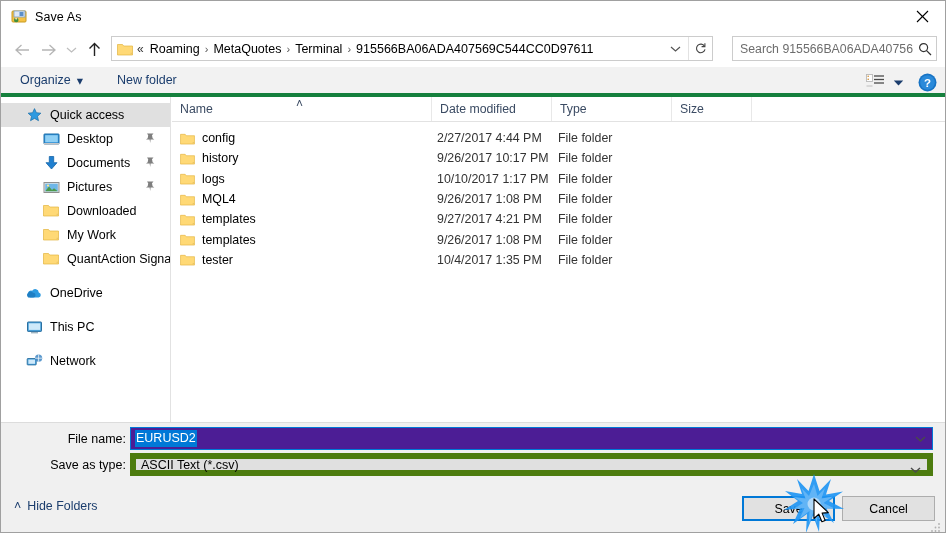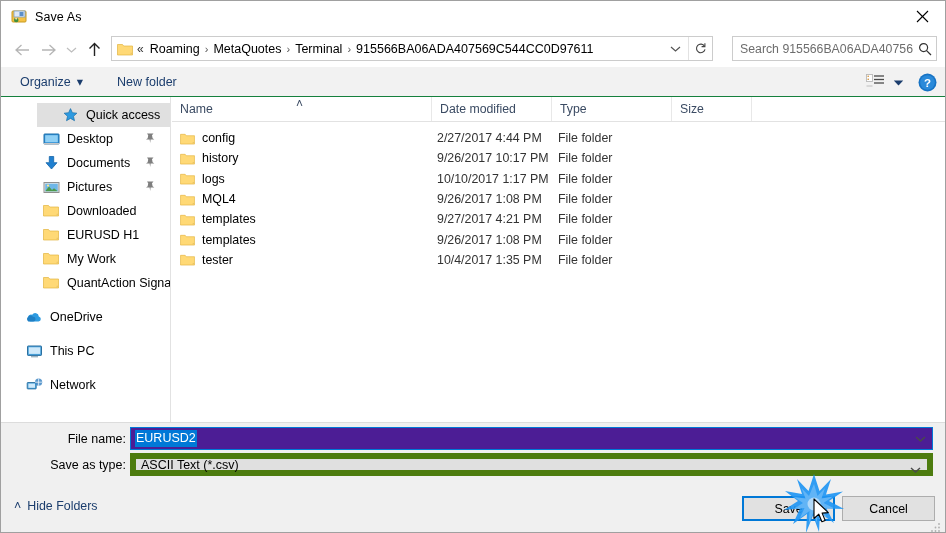--- a/index.html
+++ b/index.html
@@ -80,21 +80,21 @@
   }
   #search-text {
     font-size: 12.3px; color: #6d6d6d; margin-left: 7px; white-space: nowrap;
     flex: 1; overflow: hidden;
   }
   #search-icon { width: 22px; display:flex; align-items:center; justify-content:center; flex:none;}
 
   
   #toolbar {
     position: absolute; left: 0; top: 66px; width: 944px; height: 30px;
-    background: #f2f2f2; border-bottom: 1px solid #15803d;
+    background: #f2f2f2; border-bottom: 4px solid #15803d;
     display: flex; align-items: center;
   }
   .tb-item {
     font-size: 12.5px; color: #1b3d6d; display: flex; align-items: center;
     padding: 0 6px; height: 22px;
   }
   #tb-organize { margin-left: 13px; }
   #tb-newfolder { margin-left: 22px; }
   .tb-caret { margin-left: 6px; }
   #tb-right {
@@ -337,21 +337,21 @@
           <circle cx="9.5" cy="9.5" r="7.3" fill="#2a8ada"></circle>
           <text x="9.5" y="14" font-size="11.5" font-family="Liberation Sans, sans-serif" font-weight="bold" fill="#ffffff" text-anchor="middle">?</text>
         </svg>
       </div>
     </div>
   </div>
 
   <div id="sidebar">
     <div style="height:6px"></div>
 
-    <div class="side-row selected" style="padding-left:25px;margin-left:36px;">
+    <div class="side-row selected" style="padding-left:25px;">
       <span class="side-icon">
         <svg width="17" height="17" viewBox="0 0 17 17">
           <path d="M8.5 1.6 l1.9 4.1 4.5 0.5 -3.4 3.1 1 4.4 -4-2.3 -4 2.3 1-4.4 -3.4-3.1 4.5-0.5 z" fill="#2e9ae0" stroke="#1b6fa8" stroke-width="0.7"></path>
         </svg>
       </span>
       <span class="side-label">Quick access</span>
     </div>
 
     <div class="side-row" style="padding-left:42px;">
       <span class="side-icon">
@@ -403,29 +403,20 @@
     <div class="side-row" style="padding-left:42px;">
       <span class="side-icon">
         <svg width="16" height="14" viewBox="0 0 16 14">
           <path d="M0.5 2.5 h5 l1.2 1.5 h8.8 v9 h-15 z" fill="#ffd976" stroke="#e3b43f" stroke-width="0.7"></path>
           <path d="M13.6 13 v-2.2 h2.2 z" fill="#e9c468"></path>
         </svg>
       </span>
       <span class="side-label">Downloaded</span>
     </div>
 
-    <div class="side-row" style="padding-left:42px;">
-      <span class="side-icon">
-        <svg width="16" height="14" viewBox="0 0 16 14">
-          <path d="M0.5 2.5 h5 l1.2 1.5 h8.8 v9 h-15 z" fill="#ffd976" stroke="#e3b43f" stroke-width="0.7"></path>
-          <path d="M13.6 13 v-2.2 h2.2 z" fill="#e9c468"></path>
-        </svg>
-      </span>
-      <span class="side-label">EURUSD H1</span>
-    </div>
 
     <div class="side-row" style="padding-left:42px;">
       <span class="side-icon">
         <svg width="16" height="14" viewBox="0 0 16 14">
           <path d="M0.5 2.5 h5 l1.2 1.5 h8.8 v9 h-15 z" fill="#ffd976" stroke="#e3b43f" stroke-width="0.7"></path>
           <path d="M13.6 13 v-2.2 h2.2 z" fill="#e9c468"></path>
         </svg>
       </span>
       <span class="side-label">My Work</span>
     </div>

